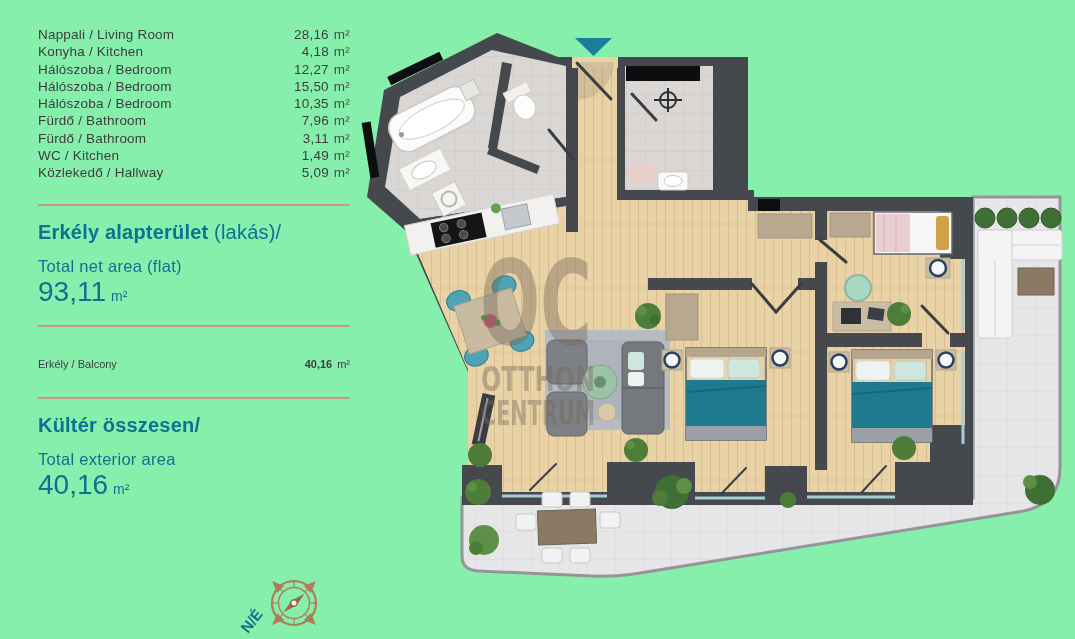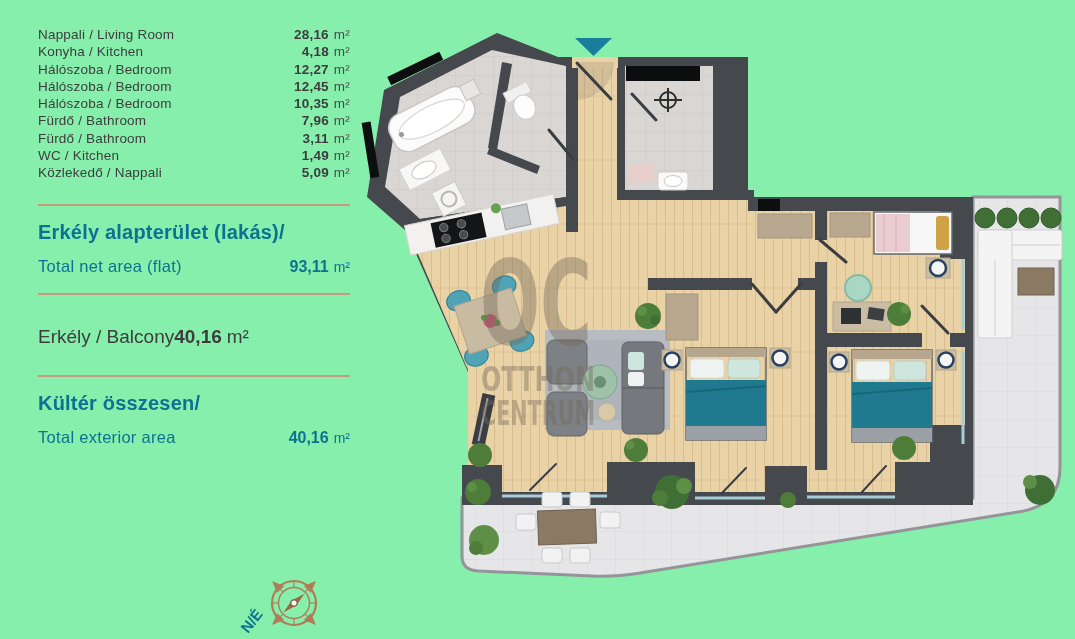--- a/index.html
+++ b/index.html
@@ -3,35 +3,35 @@
 <meta charset="utf-8">
 <style>
   html,body{margin:0;padding:0;background:#fff;}
   .canvas{position:relative;width:1075px;height:639px;background:#86efac;overflow:hidden;
           font-family:"Liberation Sans","DejaVu Sans",sans-serif;}
   
   .panel{position:absolute;left:38px;top:26px;width:312px;}
   .room-row{display:flex;justify-content:space-between;align-items:baseline;
             font-size:13.5px;line-height:17.3px;color:#3d3d3d;letter-spacing:.2px;}
   .room-right{white-space:nowrap;}
-  .room-val{font-weight:bold;}
+  .room-val{font-weight:normal;}
   .room-unit{font-weight:400;margin-left:5px;color:#4a4a4a;}
   .divider{border:0;border-top:2px solid #c89a7b;margin:0;}
   .div1{margin-top:22px;}
   .div2{margin-top:17px;}
   .div3{margin-top:27px;}
   .h-teal{color:#0e7191;font-size:20px;font-weight:bold;margin-top:15px;letter-spacing:.2px;}
-  .h-teal .light{font-weight:700;}
-  .total-row{display:flex;justify-content:space-between;align-items:baseline;margin-top:13px;color:#0e7191;}
+  .h-teal .light{font-weight:400;}
+  .total-row{display:flex;justify-content:space-between;align-items:baseline;margin-top:13px;color:#0e7191;flex-direction:column;}
   .total-sub{font-size:16.5px;letter-spacing:.3px;}
   .total-right{white-space:nowrap;}
-  .total-val{font-size:16px;font-weight:bold;}
+  .total-val{font-size:28px;font-weight:normal;}
   .total-unit{font-size:14px;margin-left:5px;}
-  .balcony-row{display:flex;align-items:baseline;
-               margin-top:31px;font-size:19px;color:#3d3d3d;}
+  .balcony-row{display:flex;justify-content:space-between;align-items:baseline;
+               margin-top:31px;font-size:11px;color:#3d3d3d;}
   .balcony-right{white-space:nowrap;}
   .balcony-val{font-weight:bold;}
   .balcony-unit{margin-left:5px;}
   
   .plan{position:absolute;left:0;top:0;width:1075px;height:639px;}
   .compass{position:absolute;left:234px;top:568px;width:130px;height:80px;}
   .wm{font-family:"DejaVu Sans","Liberation Sans",sans-serif;font-weight:bold;fill:rgba(116,105,90,0.42);}
 </style>
 </head>
 <body>
@@ -56,21 +56,21 @@
     <div class="room-row">
       <span>Hálószoba / Bedroom</span>
       <span class="room-right">
         <span class="room-val">12,27</span><span class="room-unit">m²</span>
       </span>
     </div>
 
     <div class="room-row">
       <span>Hálószoba / Bedroom</span>
       <span class="room-right">
-        <span class="room-val">12,45</span><span class="room-unit">m²</span>
+        <span class="room-val">15,50</span><span class="room-unit">m²</span>
       </span>
     </div>
 
     <div class="room-row">
       <span>Hálószoba / Bedroom</span>
       <span class="room-right">
         <span class="room-val">10,35</span><span class="room-unit">m²</span>
       </span>
     </div>
 
@@ -90,21 +90,21 @@
 
     <div class="room-row">
       <span>WC / Kitchen</span>
       <span class="room-right">
         <span class="room-val">1,49</span><span class="room-unit">m²</span>
       </span>
     </div>
 
 
     <div class="room-row">
-      <span>Közlekedő / Nappali</span>
+      <span>Közlekedő / Hallway</span>
       <span class="room-right">
         <span class="room-val">5,09</span><span class="room-unit">m²</span>
       </span>
     </div>
   </div>
 
     <hr class="divider div1">
 
     <div class="h-teal">
       <span>Erkély alapterület</span><span class="light"> (lakás)/</span>

